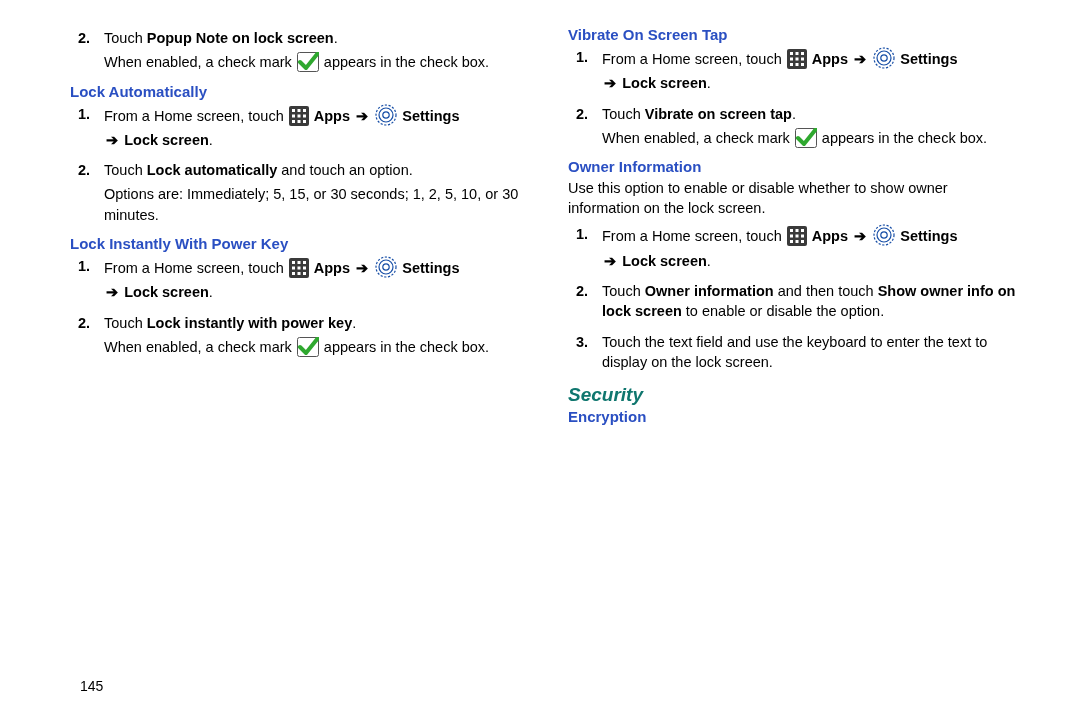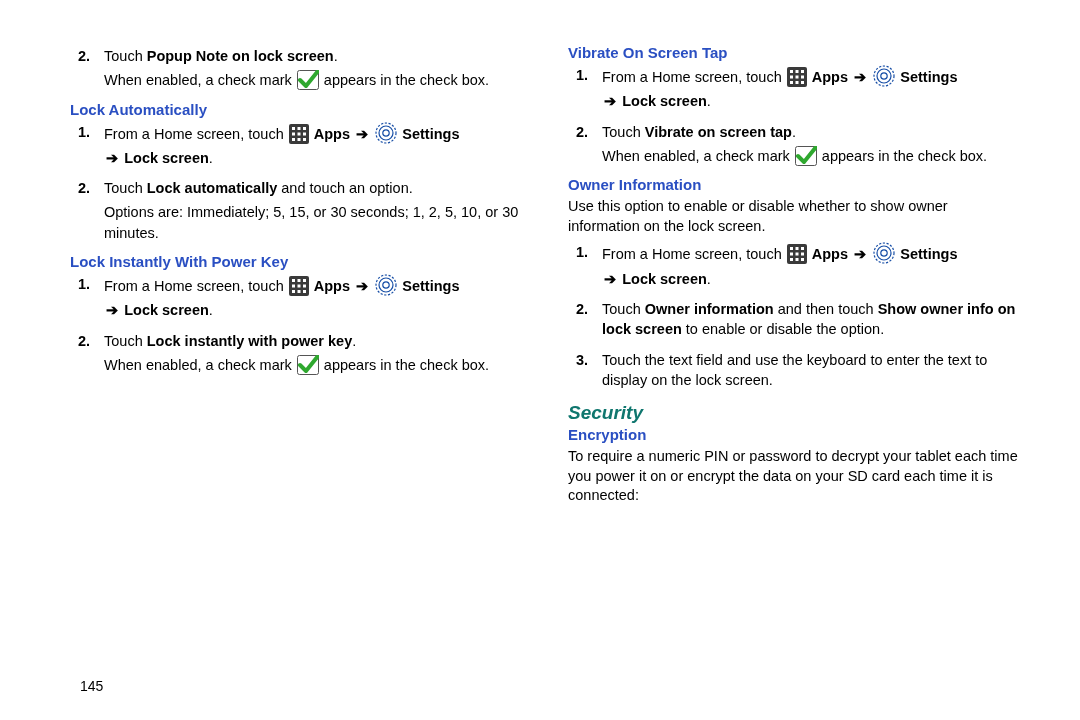--- a/index.html
+++ b/index.html
@@ -16,21 +16,20 @@
   .page {
     display: flex;
     gap: 46px;
     padding: 26px 60px 10px 70px;
     box-sizing: border-box;
     height: 100%;
   }
   .col {
     flex: 1 1 0;
     min-width: 0;
-    margin-top: 18px;
   }
   .h-blue {
     color: #2a4fc2;
     font-weight: bold;
     font-size: 15px;
     margin: 8px 0 4px 0;
   }
   .h-italic-blue {
     color: #0f766e;
     font-style: italic;
@@ -283,16 +282,15 @@
         <div class="sub"><b><span class="arrow">➔ </span><span>Lock screen</span></b>.</div>
       </li>
       <li>
         <span>Touch </span><b>Owner information</b><span> and then touch </span><b>Show owner info on lock screen</b><span> to enable or disable the option.</span>
       </li>
       <li>Touch the text field and use the keyboard to enter the text to display on the lock screen.</li>
     </ol>
 
     <div class="h-italic-blue">Security</div>
     <div class="h-blue" style="margin-top:2px">Encryption</div>
-    <p>To require a numeric PIN or password to decrypt your tablet each time you power it on or encrypt the data on your SD card each time it is connected:</p>
 
   </div>
 </div>
 
 </body></html>

